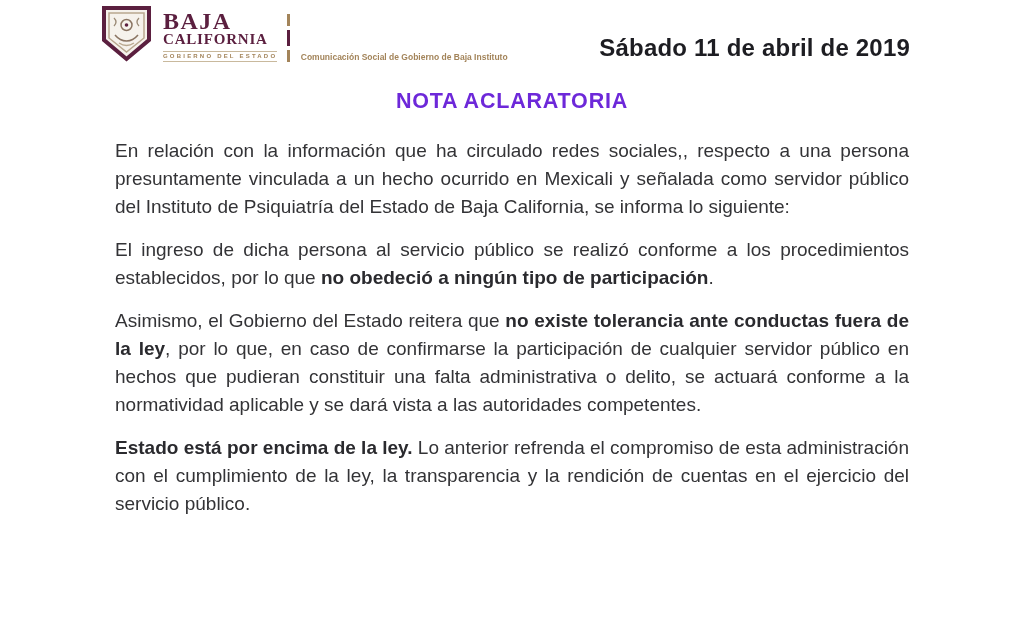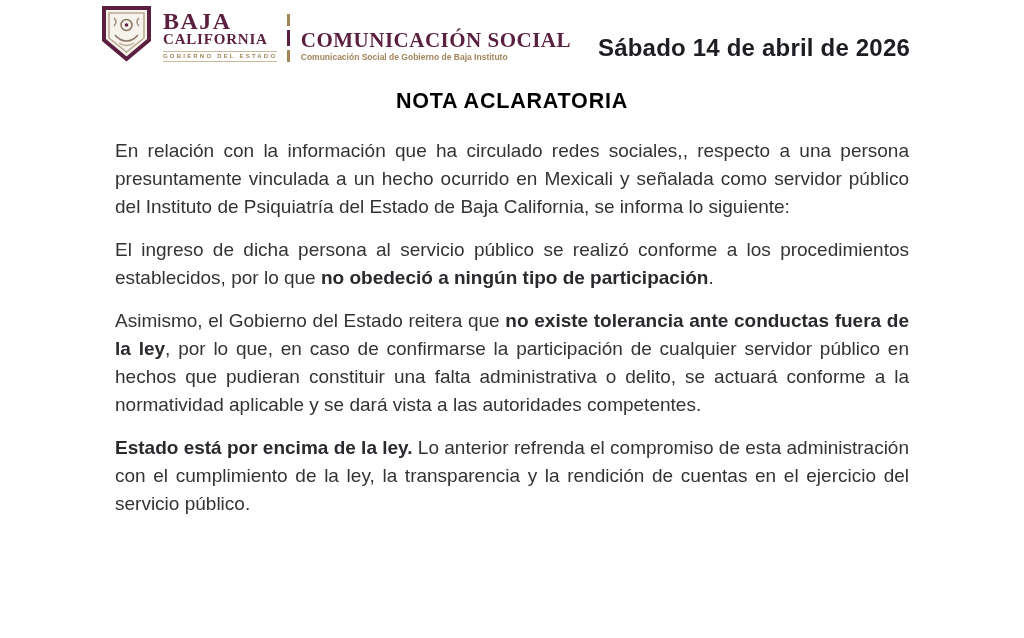--- a/index.html
+++ b/index.html
@@ -53,21 +53,21 @@
   .header-date{
     margin-left:auto;padding-top:15px;
     font-size:24px;font-weight:bold;color:var(--date-text);
     letter-spacing:0.2px;white-space:nowrap;
   }
 
   
   .doc-title{
     position:absolute;top:89px;left:0;width:100%;
     text-align:center;font-size:21.5px;font-weight:bold;
-    color:#000000;letter-spacing:0.8px;
+    color:#6d28d9;letter-spacing:0.8px;
   }
   .doc-body{
     position:absolute;top:137px;left:115px;width:794px;
     font-size:19px;line-height:28px;color:var(--body-text);
     text-align:justify;
   }
   .doc-body p{margin-bottom:15px;}
   .doc-body b{font-weight:bold;color:#2a2a2e;}
 </style>
 </head>
@@ -91,25 +91,24 @@
 
     <div class="brand-text">
       <div class="brand-line1">BAJA</div>
       <div class="brand-line2">CALIFORNIA</div>
       <div class="brand-sub">GOBIERNO DEL ESTADO</div>
     </div>
 
     <div class="header-divider"></div>
 
     <div class="dept">
-      <div class="dept-title">COMUNICACIÓN SOCIAL</div>
       <div class="dept-subtitle">Comunicación Social de Gobierno de Baja Instituto</div>
     </div>
 
-    <div class="header-date">Sábado 14 de abril de 2026</div>
+    <div class="header-date">Sábado 11 de abril de 2019</div>
   </div>
 
   <div class="doc-title">NOTA ACLARATORIA</div>
 
   <div class="doc-body">
     <p>En relación con la información que ha circulado redes sociales,, respecto a una persona presuntamente vinculada a un hecho ocurrido en Mexicali y señalada como servidor público del Instituto de Psiquiatría del Estado de Baja California, se informa lo siguiente:</p>
     <p>El ingreso de dicha persona al servicio público se realizó conforme a los procedimientos establecidos, por lo que <b>no obedeció a ningún tipo de participación</b>.</p>
     <p>Asimismo, el Gobierno del Estado reitera que <b>no existe tolerancia ante conductas fuera de la ley</b>, por lo que, en caso de confirmarse la participación de cualquier servidor público en hechos que pudieran constituir una falta administrativa o delito, se actuará conforme a la normatividad aplicable y se dará vista a las autoridades competentes.</p>
     <p><b>Estado está por encima de la ley.</b> Lo anterior refrenda el compromiso de esta administración con el cumplimiento de la ley, la transparencia y la rendición de cuentas en el ejercicio del servicio público.</p>
   </div>

